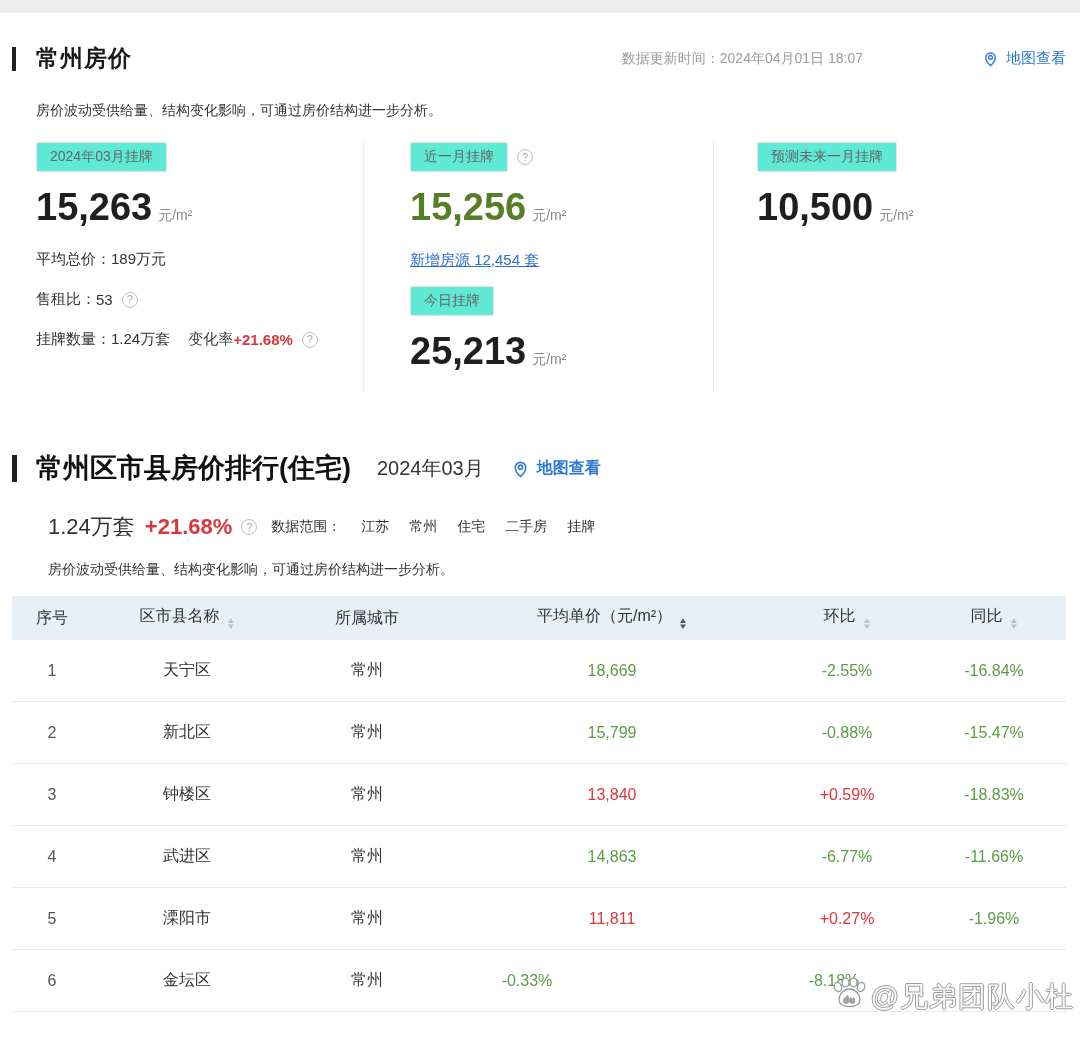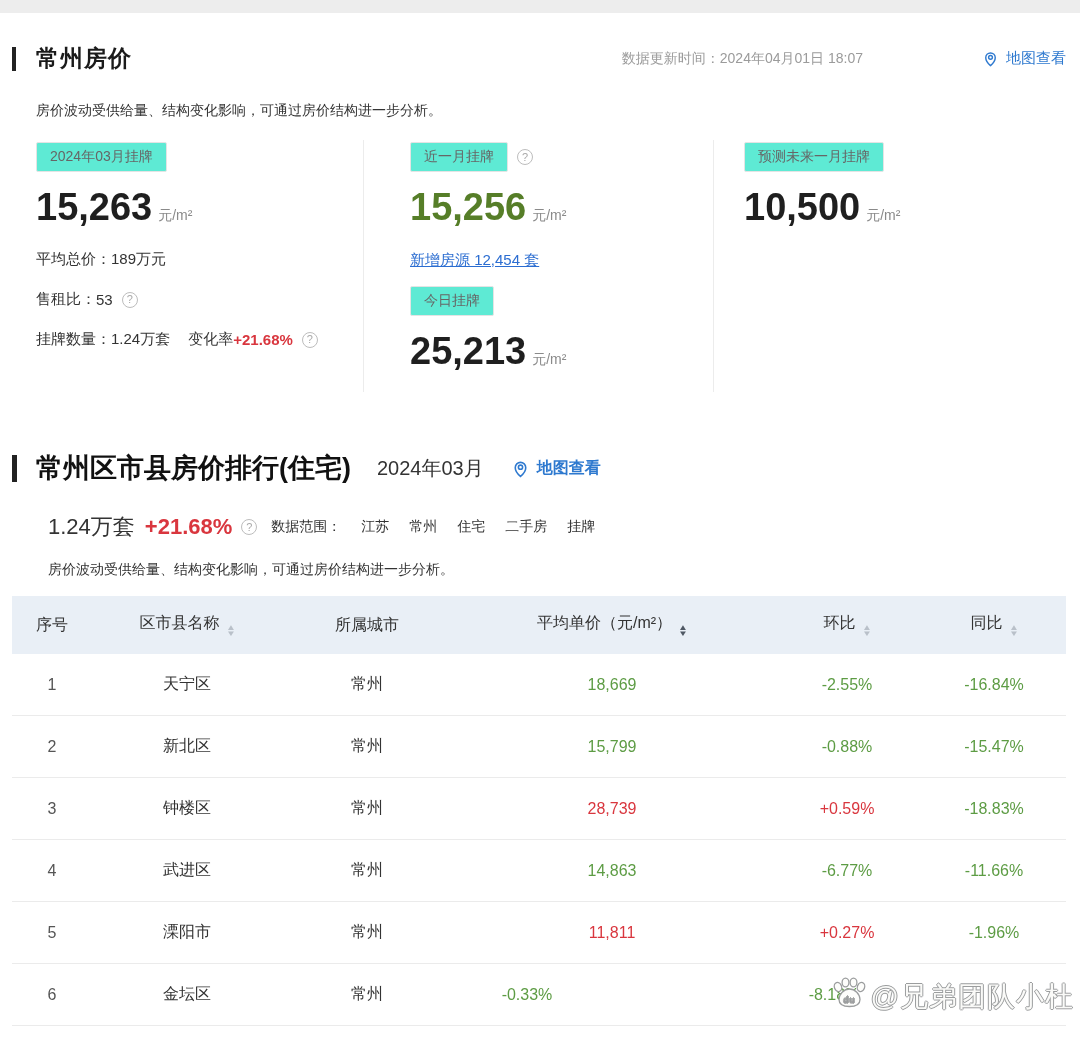--- a/index.html
+++ b/index.html
@@ -16,21 +16,21 @@
   .maplink { display:inline-flex; align-items:center; gap:6px; color:#2e79cf; font-size:15px;
     text-decoration:none; cursor:pointer; }
   .maplink svg { display:block; }
 
   .desc { font-size:14px; color:#333; margin:28px 0 0 24px; }
 
   
   .cards { display:flex; margin:20px 0 0 24px; min-height:252px; }
   .card1 { width:327px; }
   .card2 { width:350px; padding-left:46px; border-left:1px solid #ececec; }
-  .card3 { flex:1; padding-left:30px; border-left:1px solid #ececec; }
+  .card3 { flex:1; padding-left:43px; border-left:1px solid #ececec; }
   .tagrow { display:flex; align-items:center; margin-top:2px; }
   .tag { display:inline-block; background:#5eead4; border:1px solid #e4e4e4; color:#666;
     font-size:14px; padding:5px 13px; border-radius:2px; }
   .bignum { font-size:38px; font-weight:700; color:#1f1f1f; margin-top:14px; letter-spacing:0; }
   .bignum .unit { font-size:14px; color:#8a8a8a; font-weight:400; margin-left:6px; }
   .green-big { color:#567e28; }
   .stat { display:flex; align-items:center; font-size:15px; color:#333; margin-top:21px; }
   .stat .gap { width:18px; }
   .red { color:#d9363e; }
   .green { color:#5d9c44; }
@@ -51,21 +51,21 @@
 
   .stats { display:flex; align-items:center; margin:26px 0 0 36px; }
   .total { font-size:22px; color:#333; }
   .pct { font-size:22px; font-weight:700; margin-left:10px; }
   .scope-label { font-size:14px; color:#333; margin-left:14px; }
   .scope-item { font-size:14px; color:#333; margin-left:20px; cursor:pointer; }
   .desc2 { font-size:14px; color:#333; margin:19px 0 0 36px; }
 
   
   .table { margin-top:17px; width:100%; }
-  .thead { display:flex; align-items:center; background:#e9eff6; height:58px; font-size:16px; color:#333; }
+  .thead { display:flex; align-items:center; background:#e9eff6; height:44px; font-size:16px; color:#333; }
   .trow { display:flex; align-items:center; height:62px; font-size:16px; border-bottom:1px solid #ebebeb; }
   .c-rank { width:80px; text-align:center; }
   .c-name { width:190px; text-align:center; }
   .c-city { width:170px; text-align:center; }
   .c-price { width:320px; text-align:center; }
   .c-mom { width:150px; text-align:center; }
   .c-yoy { flex:1; text-align:center; }
   .th { cursor:pointer; }
   .sort { display:inline-flex; flex-direction:column; margin-left:7px; vertical-align:-2px; }
   .sort i { font-style:normal; font-size:8px; color:#b9c0c9; line-height:0.72; transform:scaleX(1.25); }
@@ -213,21 +213,21 @@
       <span class="c-name">新北区</span>
       <span class="c-city">常州</span>
       <span class="c-price green">15,799</span>
       <span class="c-mom green">-0.88%</span>
       <span class="c-yoy green">-15.47%</span>
     </div>
     <div class="trow">
       <span class="c-rank">3</span>
       <span class="c-name">钟楼区</span>
       <span class="c-city">常州</span>
-      <span class="c-price red">28,739</span>
+      <span class="c-price red">13,840</span>
       <span class="c-mom red">+0.59%</span>
       <span class="c-yoy green">-18.83%</span>
     </div>
     <div class="trow">
       <span class="c-rank">4</span>
       <span class="c-name">武进区</span>
       <span class="c-city">常州</span>
       <span class="c-price green">14,863</span>
       <span class="c-mom green">-6.77%</span>
       <span class="c-yoy green">-11.66%</span>

